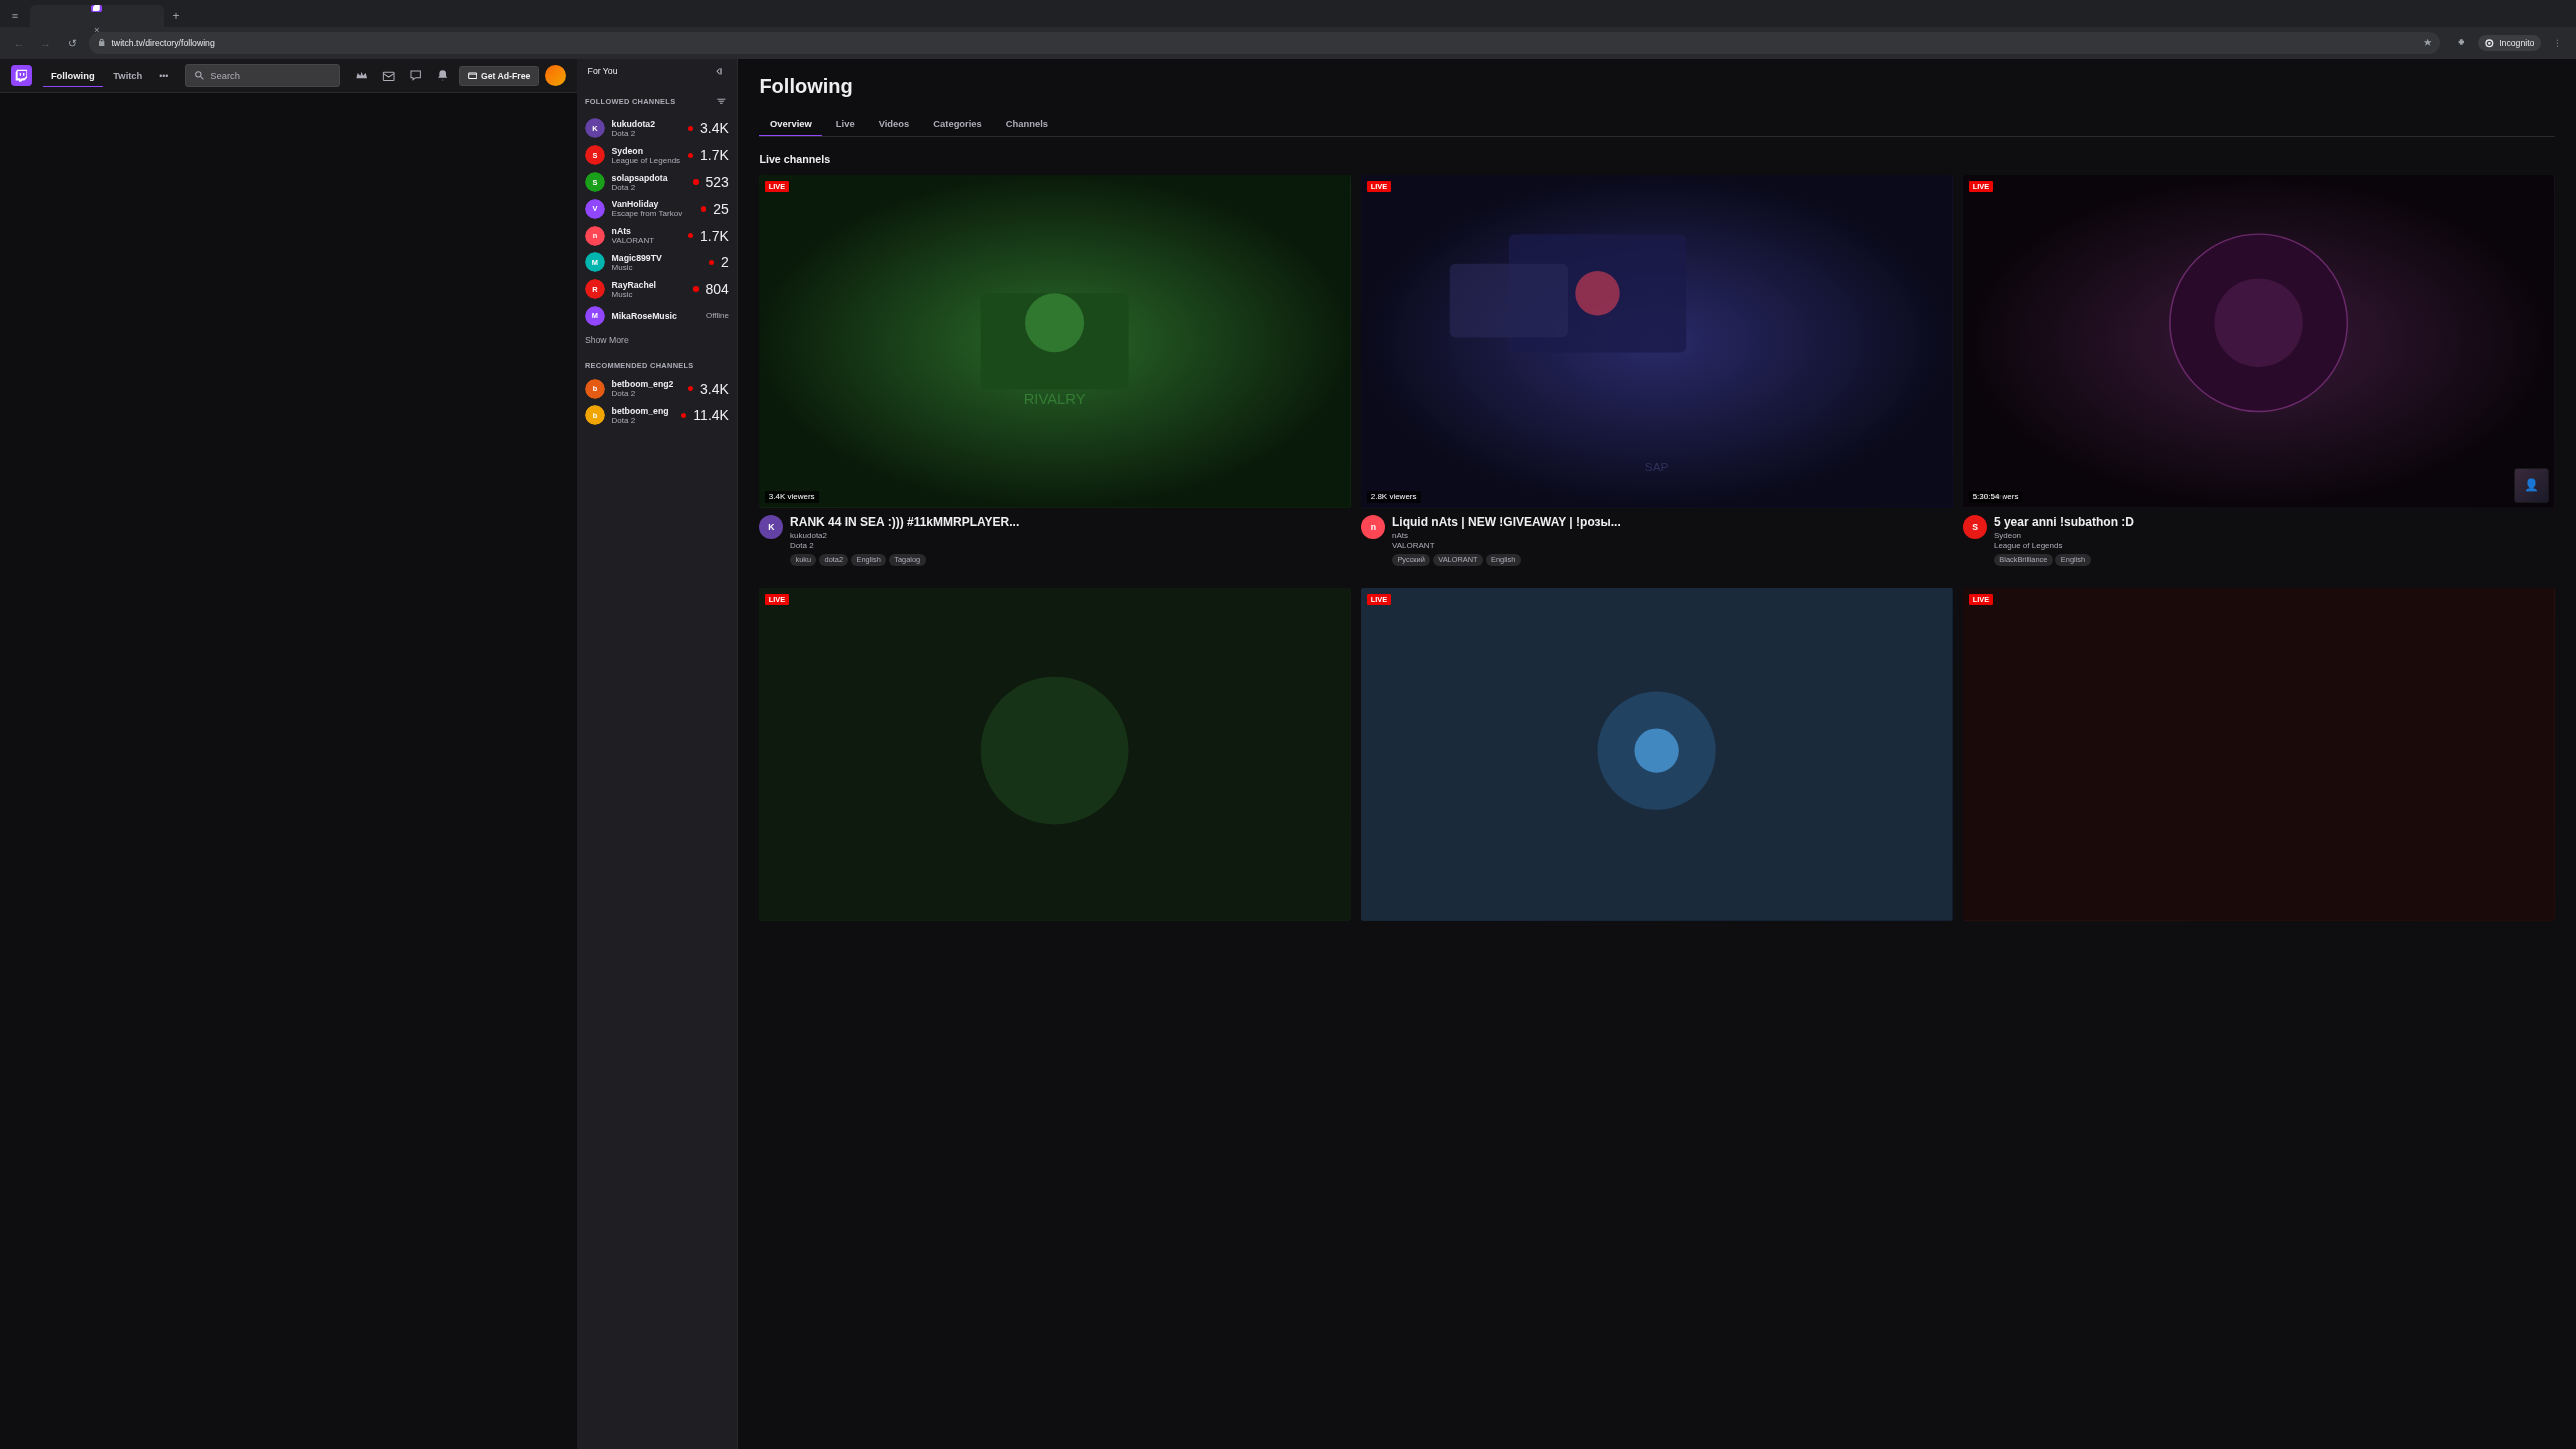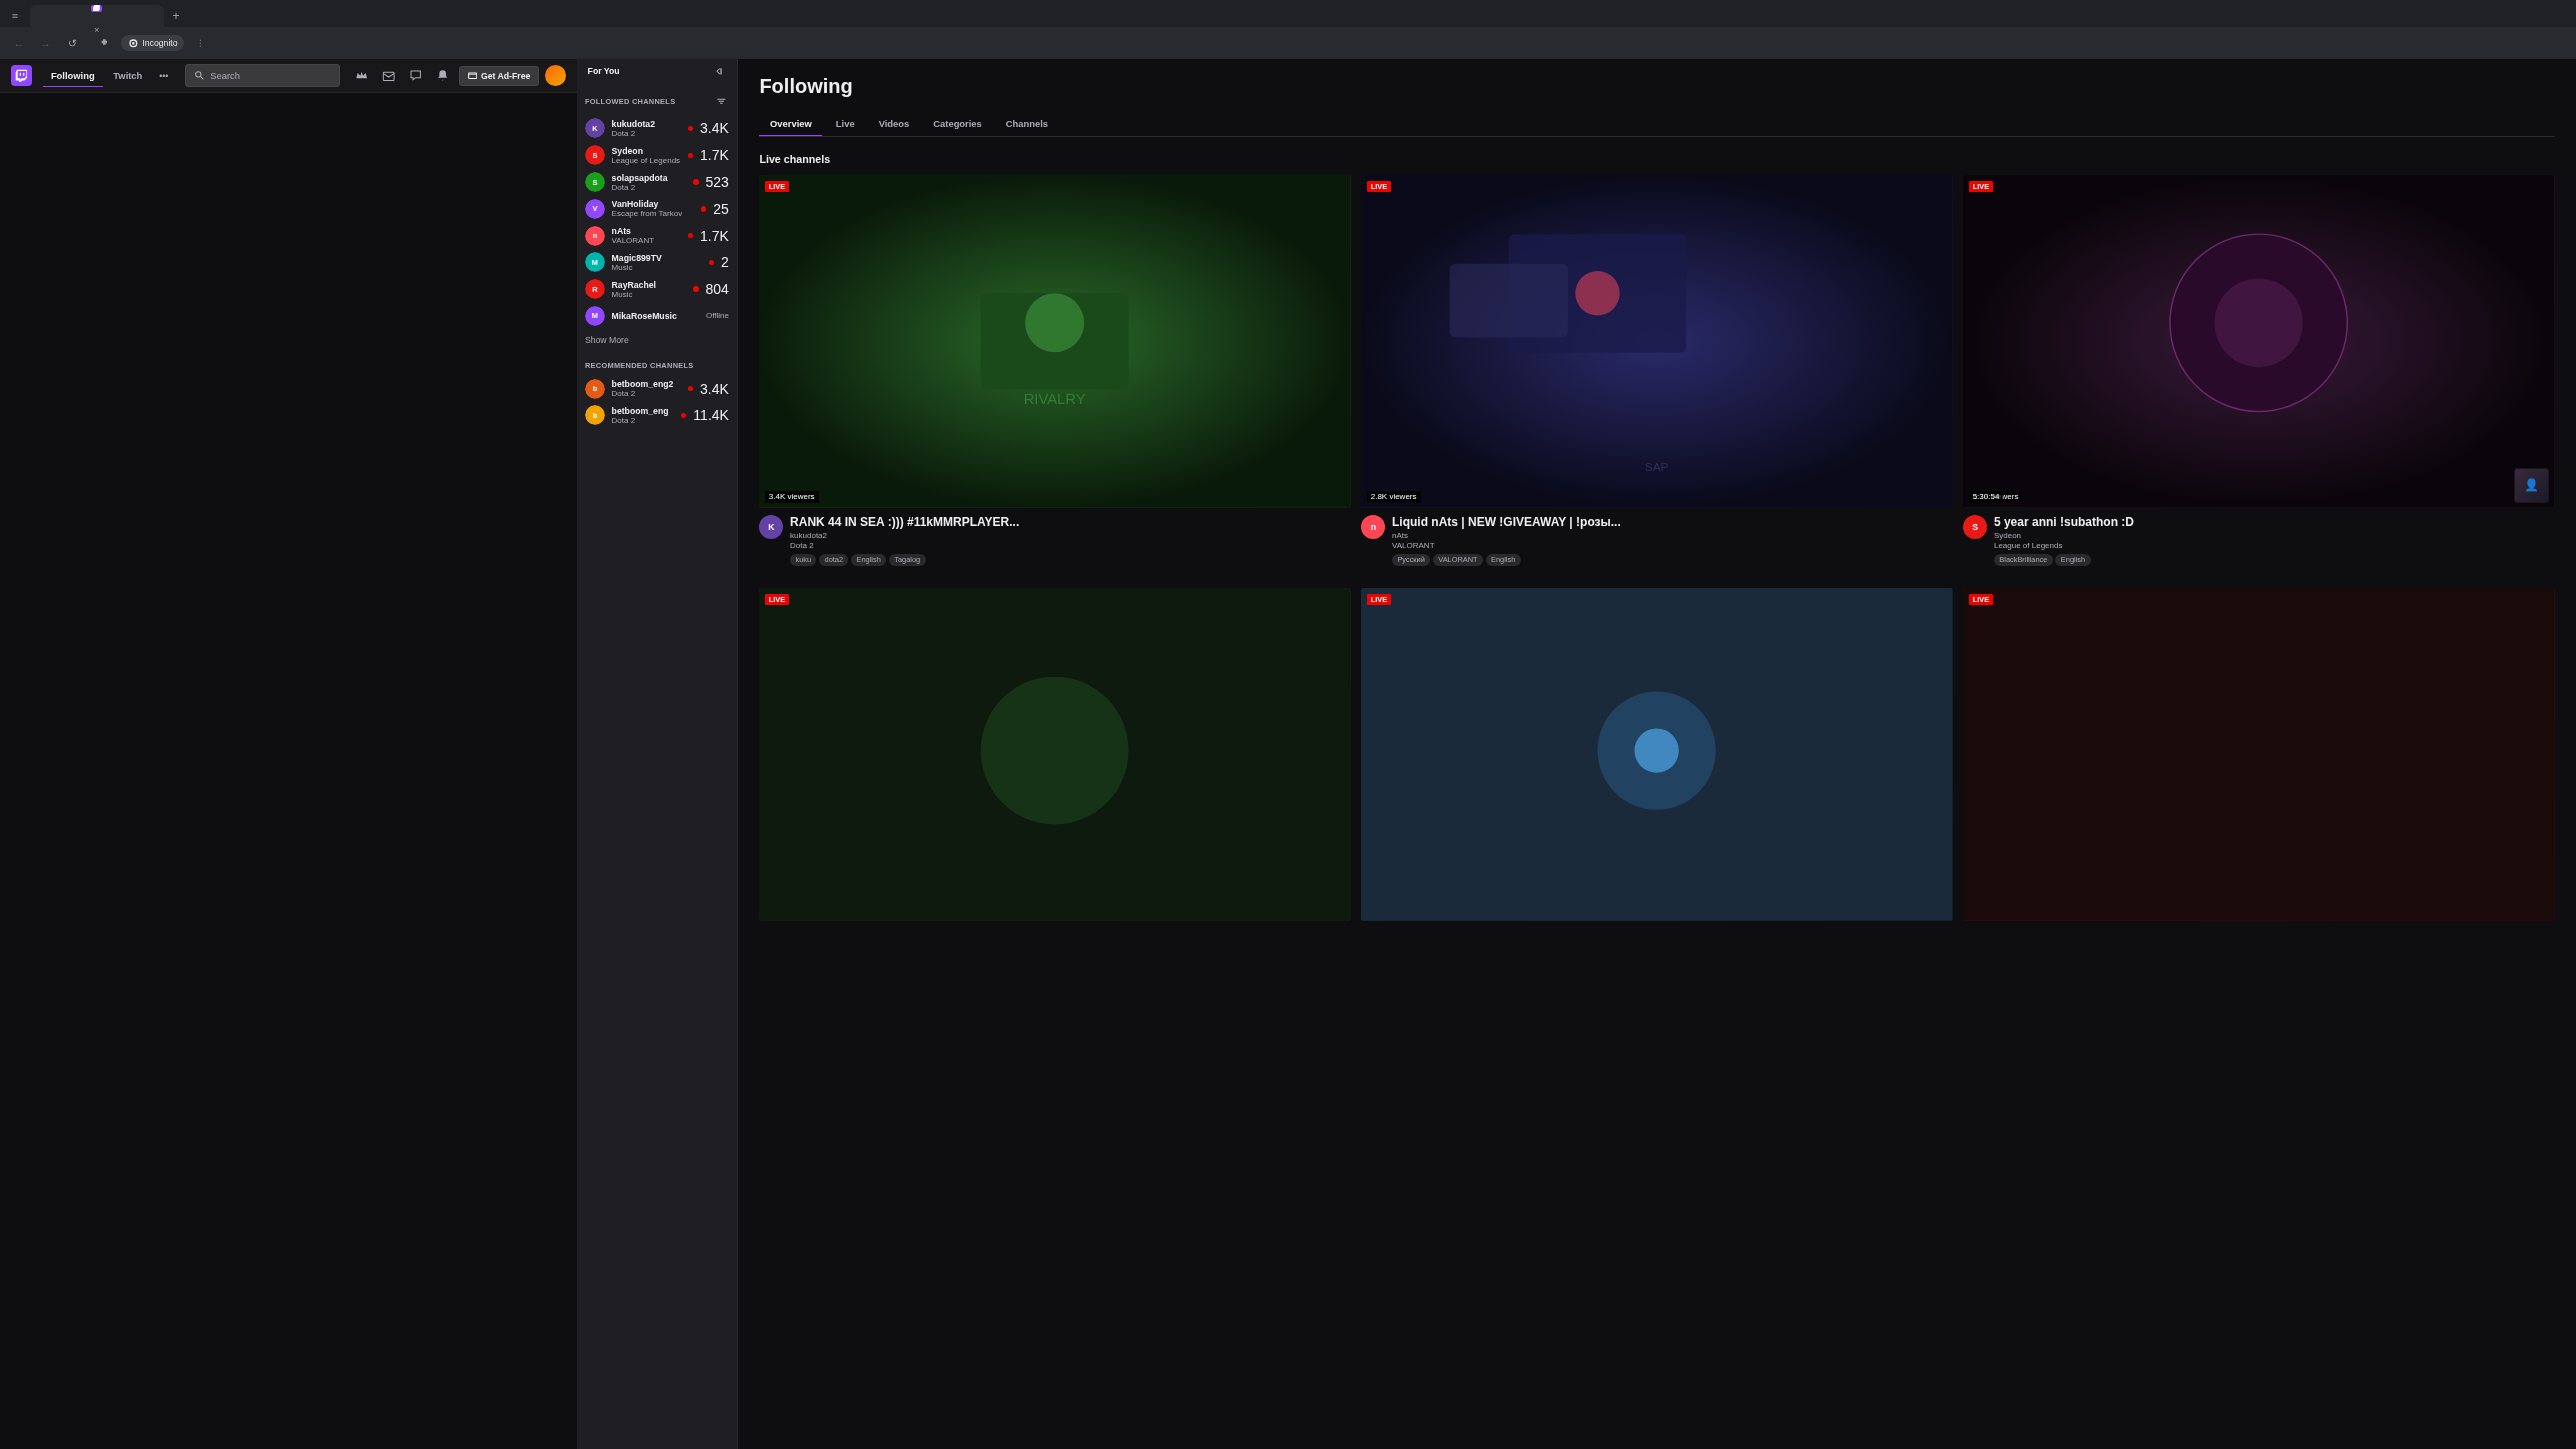--- a/index.html
+++ b/index.html
@@ -47,21 +47,21 @@
     
     .content-area { display: flex; flex: 1; overflow: hidden; }
 
     
     .sidebar { width: 161px; background: #1f1f23; border-right: 0.7px solid #2a2a2d; display: flex; flex-direction: column; overflow-y: auto; flex-shrink: 0; }
     .sidebar-section-header { display: flex; align-items: center; justify-content: space-between; padding: 10.7px 8px 5.4px; }
     .sidebar-section-title { font-size: 7.4px; font-weight: 700; color: #adadb8; letter-spacing: 0.3px; text-transform: uppercase; }
     .sidebar-section-icons { display: flex; gap: 2.7px; }
     .sidebar-icon-btn { width: 16px; height: 16px; display: flex; align-items: center; justify-content: center; color: #adadb8; cursor: pointer; border-radius: 2.7px; }
     .for-you-item { display: flex; align-items: center; justify-content: space-between; padding: 4px 8px; cursor: pointer; border-radius: 2.7px; margin: 0 2.7px; }
-    .for-you-label { font-size: 8.7px; font-weight: 700; color: #efeff1; }
+    .for-you-label { font-size: 8.7px; font-weight: 400; color: #efeff1; }
     .channel-item { display: flex; align-items: center; gap: 6.7px; padding: 3.4px 8px; cursor: pointer; }
     .channel-avatar { width: 20px; height: 20px; border-radius: 50%; flex-shrink: 0; overflow: hidden; position: relative; }
     .avatar-circle { width: 100%; height: 100%; border-radius: 50%; display: flex; align-items: center; justify-content: center; font-size: 7.4px; font-weight: 700; color: white; }
     .channel-info { flex: 1; min-width: 0; }
     .channel-name { font-size: 8.7px; font-weight: 600; color: #efeff1; white-space: nowrap; overflow: hidden; text-overflow: ellipsis; }
     .channel-game { font-size: 8px; color: #adadb8; white-space: nowrap; overflow: hidden; text-overflow: ellipsis; }
     .channel-viewers { font-size: 14px; color: #efeff1; white-space: nowrap; display: flex; align-items: center; gap: 7px; }
     .live-dot { width: 5.4px; height: 5.4px; border-radius: 50%; background: #eb0400; display: inline-block; flex-shrink: 0; }
     .offline-text { font-size: 8px; color: #adadb8; }
     .show-more { padding: 5.4px 8px; color: #adadb8; font-size: 8.7px; cursor: pointer; }
@@ -128,20 +128,29 @@
   <div class="browser-toolbar">
     <div class="nav-btn disabled">
       <span>←</span>
     </div>
     <div class="nav-btn disabled">
       <span>→</span>
     </div>
     <div class="nav-btn">
       <span>↺</span>
     </div>
+    <div class="address-bar">
+      <svg width="9.4" height="9.4" viewBox="0 0 14 14" fill="#9aa0a6">
+          <path d="M7 1a3 3 0 00-3 3v1H3v7h8V5h-1V4a3 3 0 00-3-3zm0 1.5A1.5 1.5 0 018.5 4v1h-3V4A1.5 1.5 0 017 2.5z"></path>
+        </svg>
+      <input type="text" readonly="" value="twitch.tv/directory/following" style="">
+      <svg width="9.4" height="9.4" viewBox="0 0 14 14" fill="#9aa0a6">
+          <path d="M7 1l1.5 4H13l-3.5 2.5 1.5 4L7 9 3 11.5l1.5-4L1 5h4.5z"></path>
+        </svg>
+    </div>
     <div class="toolbar-right">
       <div class="toolbar-icon">
         <svg width="10.7" height="10.7" viewBox="0 0 16 16" fill="#9aa0a6">
             <path d="M6 2h4v2h2v4h-2v2H6V8H4V4h2z"></path>
           </svg>
       </div>
       <div class="incognito-badge">
         <svg width="10.7" height="10.7" viewBox="0 0 16 16" fill="#e8eaed">
             <path d="M8 2a6 6 0 100 12A6 6 0 008 2zm0 2a4 4 0 110 8 4 4 0 010-8zm0 2a2 2 0 100 4 2 2 0 000-4z"></path>
           </svg>

